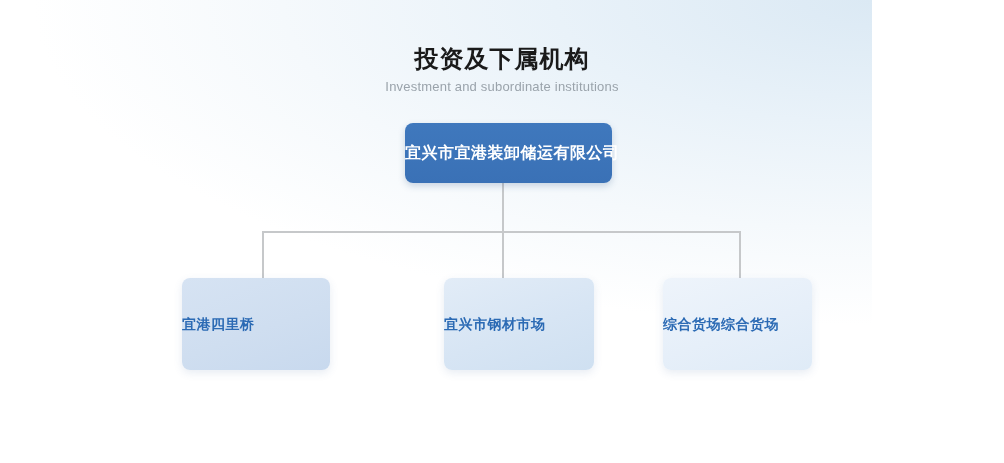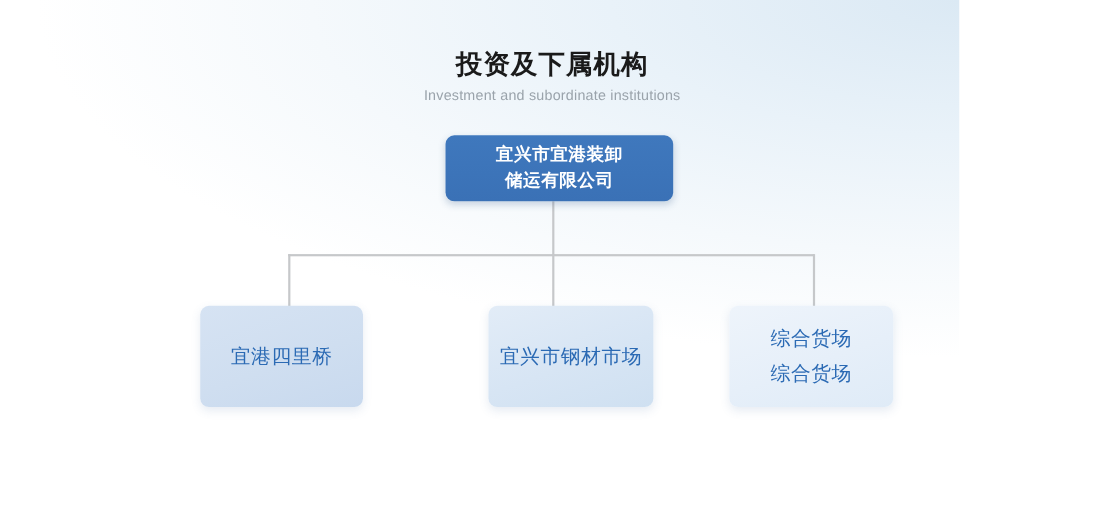--- a/index.html
+++ b/index.html
@@ -60,23 +60,23 @@
   .h-bar     { left: 262px; top: 231px;  width: 478px; height: 2px; }
   .v-left    { left: 262px; top: 231px;  width: 2px;  height: 48px; }
   .v-center  { left: 502px; top: 231px;  width: 2px;  height: 48px; }
   .v-right   { left: 739px; top: 231px;  width: 2px;  height: 48px; }
 
   
   .node {
     position: absolute;
     box-sizing: border-box;
     display: flex;
-    flex-direction: column;
+    flex-direction: row;
     align-items: center;
-    justify-content: center;
+    justify-content: flex-start;
     border-radius: 8px;
     text-align: center;
   }
   .node-line {
     display: block;
     white-space: nowrap;
   }
 
   .root-node {
     left: 405px;
@@ -95,22 +95,22 @@
   }
 
   .child-node {
     top: 278px;
     width: 148px;
     height: 92px;
     box-shadow: 0 3px 9px rgba(70, 110, 160, 0.13);
   }
   .child-node .node-line {
     color: #2b6ab4;
-    font-size: 18px;
-    font-weight: normal;
+    font-size: 14px;
+    font-weight: bold;
     line-height: 31px;
     letter-spacing: 0.5px;
   }
   .child-1 {
     left: 182px;
     background: linear-gradient(160deg, #d6e3f3 0%, #cfdef0 55%, #c8d9ee 100%);
   }
   .child-2 {
     left: 444px;
     width: 150px;

